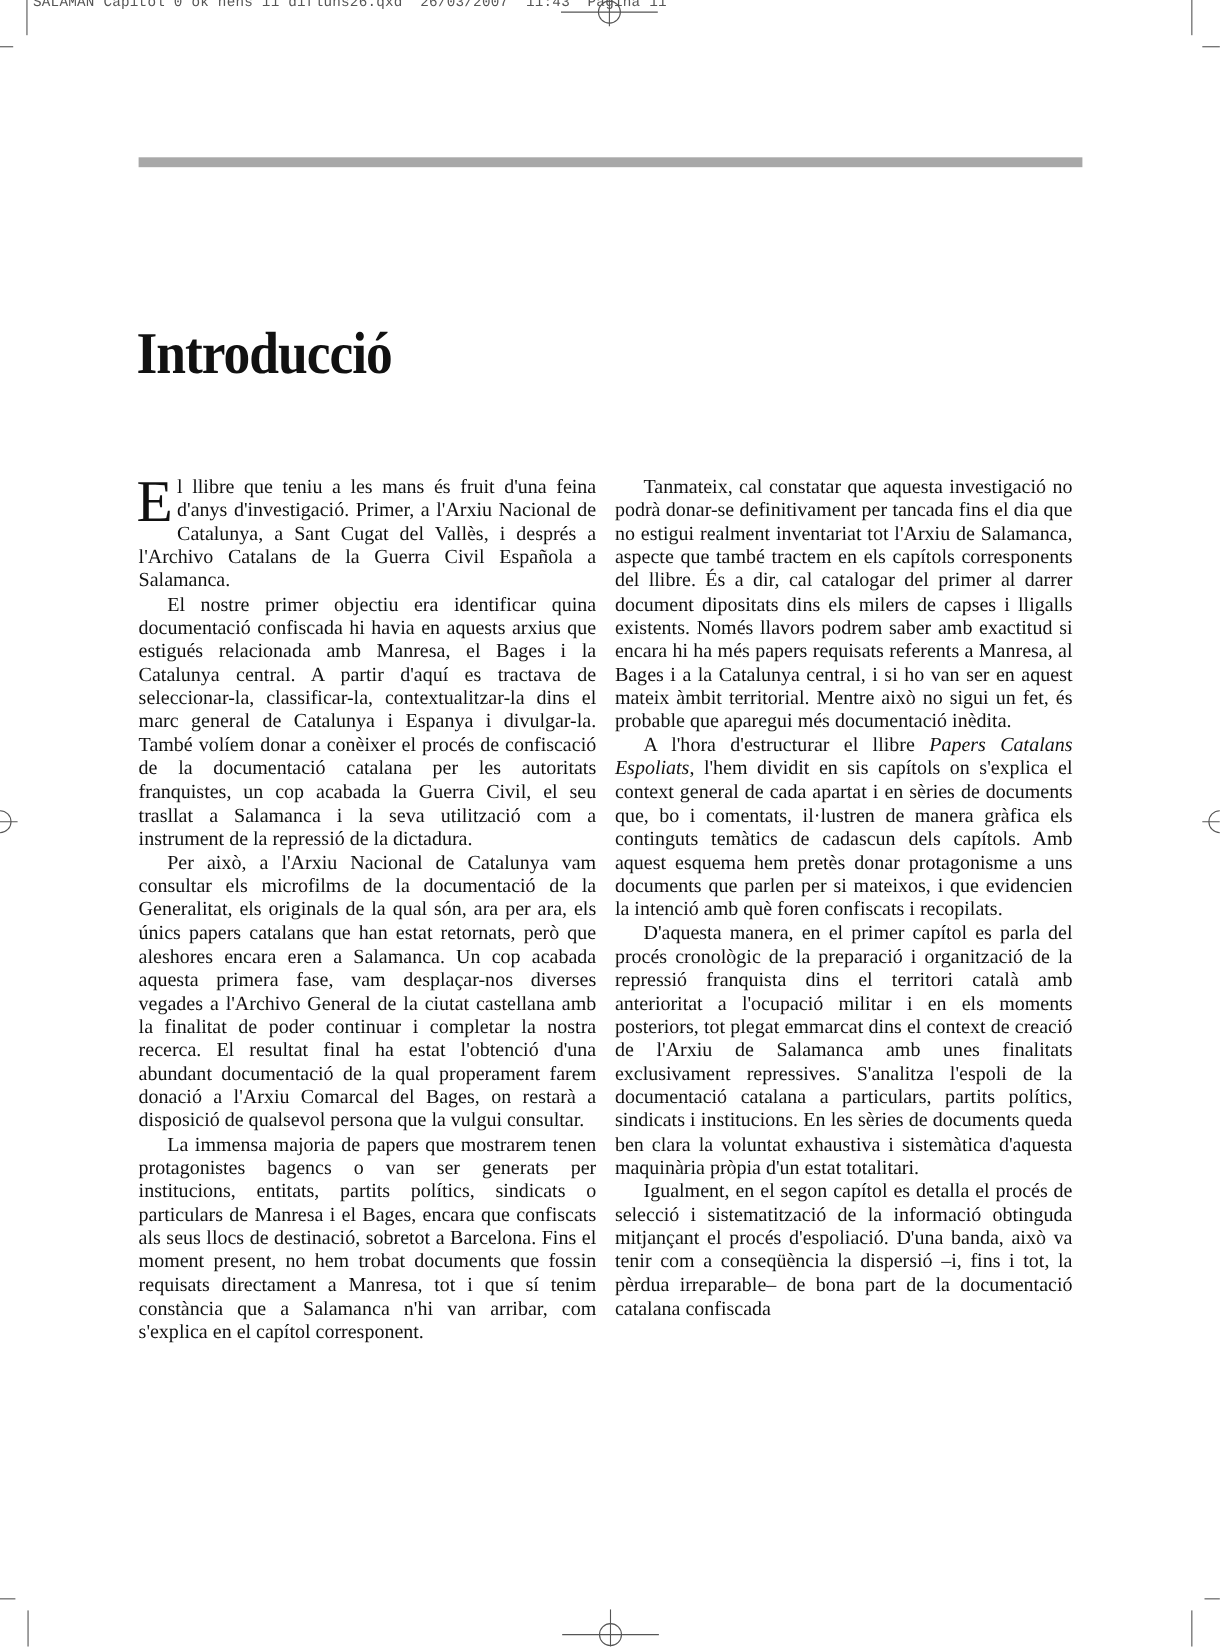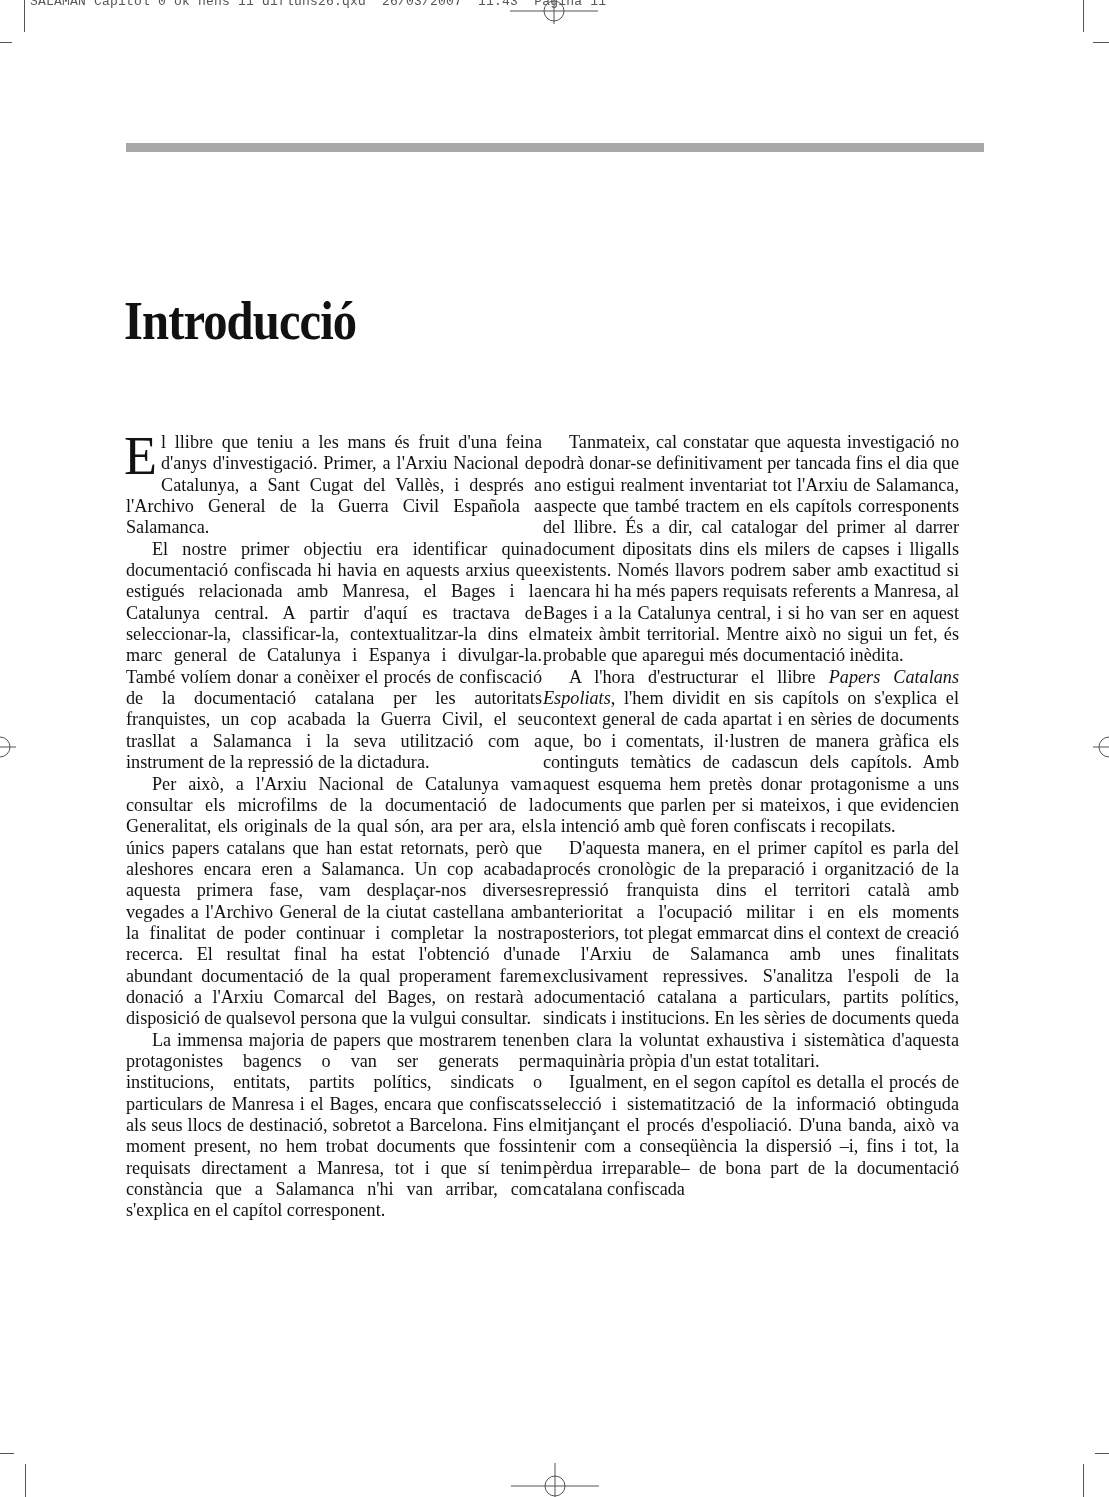--- a/index.html
+++ b/index.html
@@ -55,21 +55,21 @@
   .col {
     position: absolute;
     top: 432px;
     width: 416px;
     font-size: 18.2px;
     line-height: 21.35px;
     text-align: justify;
     hyphens: manual;
   }
   .col-left { left: 126px; }
-  .col-right { left: 543px; }
+  .col-right { left: 559px; }
   .col p {
     margin: 0;
     text-indent: 26px;
   }
   .col p.first { text-indent: 0; }
   .dropcap {
     float: left;
     font-size: 54px;
     line-height: 40px;
     margin: 2px 4px 0 -2px;
@@ -109,21 +109,21 @@
   <line x1="0" y1="23" x2="88" y2="23" stroke="#555" stroke-width="1"></line>
   <circle cx="44" cy="23" r="10" fill="none" stroke="#555" stroke-width="1"></circle>
   <line x1="44" y1="0" x2="44" y2="34" stroke="#555" stroke-width="1"></line>
 </svg>
 
 <div class="rule-top"></div>
 
 <h1 class="title" style="margin:0;">Introducció</h1>
 
 <div class="col col-left">
-  <p class="first"><span class="dropcap">E</span><span>l llibre que teniu a les mans és fruit d'una feina d'anys d'investigació. Primer, a l'Arxiu Nacional de Catalunya, a Sant Cugat del Vallès, i després a l'Archivo General de la Guerra Civil Española a Salamanca.</span></p>
+  <p class="first"><span class="dropcap">E</span><span>l llibre que teniu a les mans és fruit d'una feina d'anys d'investigació. Primer, a l'Arxiu Nacional de Catalunya, a Sant Cugat del Vallès, i després a l'Archivo Catalans de la Guerra Civil Española a Salamanca.</span></p>
   <p>El nostre primer objectiu era identificar quina documentació confiscada hi havia en aquests arxius que estigués relacionada amb Manresa, el Bages i la Catalunya central. A partir d'aquí es tractava de seleccionar-la, classificar-la, contex­tualitzar-la dins el marc general de Catalunya i Espanya i divulgar-la. També volíem donar a conèixer el procés de confiscació de la documen­tació catalana per les autoritats franquistes, un cop acabada la Guerra Civil, el seu trasllat a Salamanca i la seva utilització com a instrument de la repressió de la dictadura.</p>
   <p>Per això, a l'Arxiu Nacional de Catalunya vam consultar els microfilms de la documentació de la Generalitat, els originals de la qual són, ara per ara, els únics papers catalans que han estat retornats, però que aleshores encara eren a Salamanca. Un cop acabada aquesta primera fase, vam desplaçar-nos diverses vegades a l'Archivo General de la ciutat castellana amb la finalitat de poder continuar i com­pletar la nostra recerca. El resultat final ha estat l'ob­tenció d'una abundant documentació de la qual properament farem donació a l'Arxiu Comarcal del Bages, on restarà a disposició de qualsevol persona que la vulgui consultar.</p>
   <p>La immensa majoria de papers que mostrarem tenen protagonistes bagencs o van ser generats per institucions, entitats, partits polítics, sindicats o particulars de Manresa i el Bages, encara que confiscats als seus llocs de destinació, sobretot a Barcelona. Fins el moment present, no hem tro­bat documents que fossin requisats directament a Manresa, tot i que sí tenim constància que a Salamanca n'hi van arribar, com s'explica en el capítol corresponent.</p>
 </div>
 
 <div class="col col-right">
   <p>Tanmateix, cal constatar que aquesta investi­gació no podrà donar-se definitivament per tan­cada fins el dia que no estigui realment inventa­riat tot l'Arxiu de Salamanca, aspecte que també tractem en els capítols corresponents del llibre. És a dir, cal catalogar del primer al darrer document dipositats dins els milers de capses i lligalls exis­tents. Només llavors podrem saber amb exactitud si encara hi ha més papers requisats referents a Manresa, al Bages i a la Catalunya central, i si ho van ser en aquest mateix àmbit territorial. Mentre això no sigui un fet, és probable que aparegui més documentació inèdita.</p>
   <p><span>A l'hora d'estructurar el llibre </span><em>Papers Catalans Espoliats</em><span>, l'hem dividit en sis capítols on s'explica el context general de cada apartat i en sèries de documents que, bo i comentats, il·lustren de manera gràfica els continguts temàtics de cadas­cun dels capítols. Amb aquest esquema hem pre­tès donar protagonisme a uns documents que parlen per si mateixos, i que evidencien la inten­ció amb què foren confiscats i recopilats.</span></p>
   <p>D'aquesta manera, en el primer capítol es parla del procés cronològic de la preparació i organització de la repressió franquista dins el territori català amb anterioritat a l'ocupació mili­tar i en els moments posteriors, tot plegat emmar­cat dins el context de creació de l'Arxiu de Salamanca amb unes finalitats exclusivament repressives. S'analitza l'espoli de la documentació catalana a particulars, partits polítics, sindicats i institucions. En les sèries de documents queda ben clara la voluntat exhaustiva i sistemàtica d'a­questa maquinària pròpia d'un estat totalitari.</p>
   <p>Igualment, en el segon capítol es detalla el procés de selecció i sistematització de la informa­ció obtinguda mitjançant el procés d'espoliació. D'una banda, això va tenir com a conseqüència la dispersió –i, fins i tot, la pèrdua irreparable– de bona part de la documentació catalana confiscada</p>

